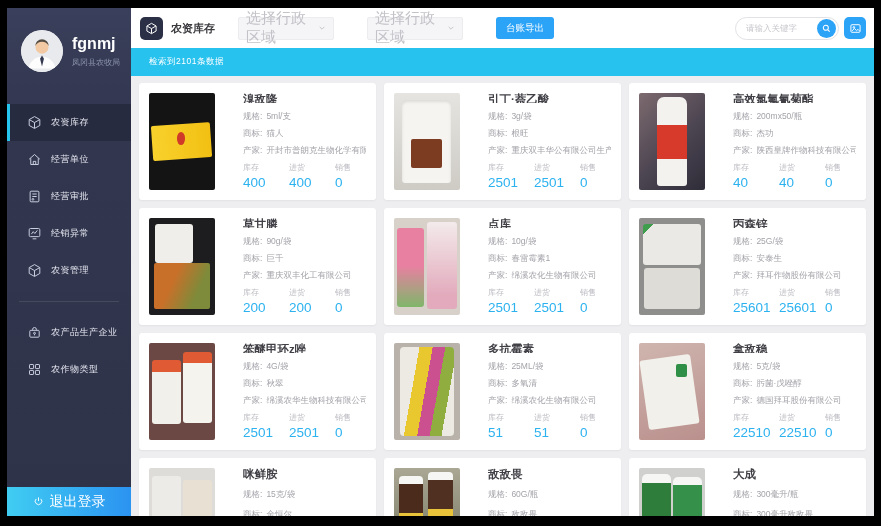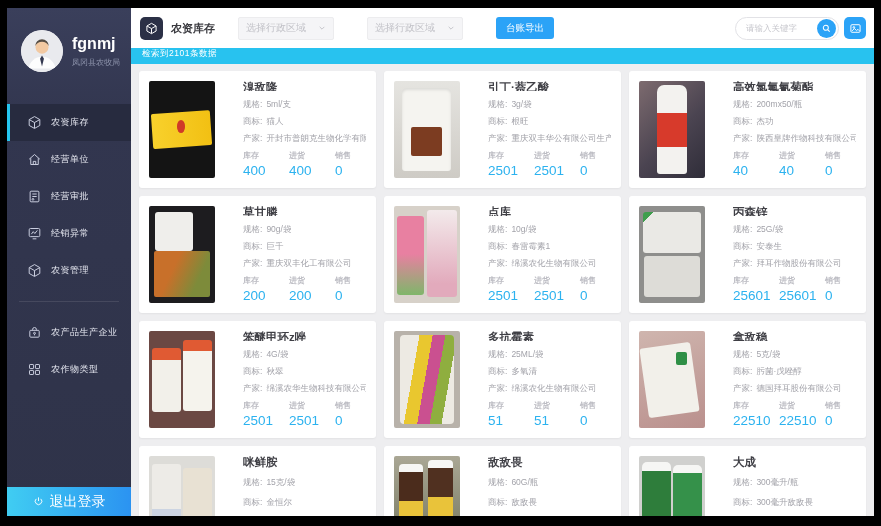--- a/index.html
+++ b/index.html
@@ -26,51 +26,51 @@
   .logout .ic svg{ width:11px; height:11px; }
   .logout span { font-size:14px; color:#fff; }
 
   
   .main { flex:1; display:flex; flex-direction:column; min-width:0; }
   .topbar { height:40px; flex:none; background:#fff; display:flex; align-items:center; padding:0 8px 0 9px; }
   .title-icon { width:23px; height:23px; flex:none; background:#2b3046; border-radius:5px; display:flex; align-items:center; justify-content:center; color:#fff; }
   .title-icon svg { width:13px; height:13px; }
   .page-title { font-size:11px; font-weight:bold; color:#3b3b40; margin-left:8px; }
   .select { width:96px; height:23px; background:#f5f5f7; border:1px solid #ececee; border-radius:2px; display:flex; align-items:center; justify-content:space-between; padding:0 7px; cursor:pointer; }
-  .select .ph { font-size:10px; color:#c2c2c8; }
+  .select .ph { font-size:15px; color:#c2c2c8; }
   .select .chev { color:#b9b9bf; display:flex; }
   .select .chev svg { width:8px; height:8px; }
   .sel1 { margin-left:23px; }
   .sel2 { margin-left:33px; }
   .export-btn { margin-left:33px; height:22px; padding:0 10px; background:#2ba3f7; color:#fff; font-size:9.5px; border:none; border-radius:3px; cursor:pointer; font-family:inherit; display:flex; align-items:center; }
   .tb-right { margin-left:auto; display:flex; align-items:center; }
   .searchbox { width:104px; height:23px; border:1px solid #e2e2e6; border-radius:12px; display:flex; align-items:center; padding:0 2px 0 10px; background:#fff; }
   .searchbox input { border:none; outline:none; width:62px; font-size:8.5px; color:#555; background:transparent; font-family:inherit; }
   .searchbox input::placeholder { color:#c7c7cd; }
   .search-btn { width:19px; height:19px; margin-left:auto; flex:none; border-radius:50%; background:#2ba3f7; border:none; color:#fff; display:flex; align-items:center; justify-content:center; cursor:pointer; }
   .search-btn svg { width:11px; height:11px; }
   .img-btn { width:22px; height:22px; margin-left:5px; flex:none; border-radius:5px; background:#2ba3f7; border:none; color:#fff; display:flex; align-items:center; justify-content:center; cursor:pointer; }
   .img-btn svg { width:13px; height:13px; }
 
-  .resultbar { height:16px; flex:none; background:#28c2ef; display:flex; padding-left:11px; }
+  .resultbar { height:28px; flex:none; background:#28c2ef; display:flex; align-items:center; padding-left:18px; }
   .resultbar span { font-size:8.5px; color:#fff; letter-spacing:.5px; }
 
   
   .grid { flex:1; overflow:hidden; padding:7px 8px; display:grid; grid-template-columns:repeat(3,1fr); grid-auto-rows:117px; gap:8px; align-content:start; }
   .card { background:#fff; border-radius:3px; box-shadow:0 1px 2px rgba(0,0,0,.05); padding:10px; display:flex; cursor:pointer; min-width:0; }
   .thumb { width:66px; flex:none; border-radius:2px; position:relative; overflow:hidden; }
   .thumb::before,.thumb::after { content:""; position:absolute; }
   .info { flex:1; min-width:0; margin-left:28px; display:flex; flex-direction:column; }
   .ptitle { font-size:11.5px; font-weight:bold; color:#3f3f45; line-height:13px; margin-bottom:8px; white-space:nowrap; overflow:hidden; }
   .meta { font-size:8.5px; color:#a3a3aa; margin-bottom:7.5px; white-space:nowrap; overflow:hidden; }
   .meta .ml { margin-right:4px; }
   .stats { margin-top:auto; display:flex; }
   .stat { width:46px; flex:none; }
   .stat:last-child { width:auto; }
-  .sl { font-size:8px; color:#bcbcc3; margin-bottom:2px;font-weight:bold; }
+  .sl { font-size:8px; color:#bcbcc3; margin-bottom:2px; }
   .sv { font-size:13.5px; font-weight:normal; color:#2cb2ef; white-space:nowrap; }
 
   
   .t1{background:#141414;}
   .t1::before{left:5%;top:32%;width:90%;height:36%;background:linear-gradient(90deg,#f8d12c,#f2c013);transform:rotate(-4deg);border-radius:2px;}
   .t1::after{left:42%;top:40%;width:13%;height:14%;background:#d03a28;border-radius:50%;}
   .t2{background:linear-gradient(180deg,#e5e4e0,#cecbc5);}
   .t2::before{left:12%;top:7%;width:74%;height:86%;background:#f5f4f0;border-radius:5px 5px 3px 3px;box-shadow:inset 0 2px 3px rgba(0,0,0,.10);}
   .t2::after{left:25%;top:47%;width:48%;height:30%;background:#7c3c21;border-radius:2px;}
   .t3{background:linear-gradient(135deg,#7d6b6f,#4b4451 55%,#2f2d39);}

